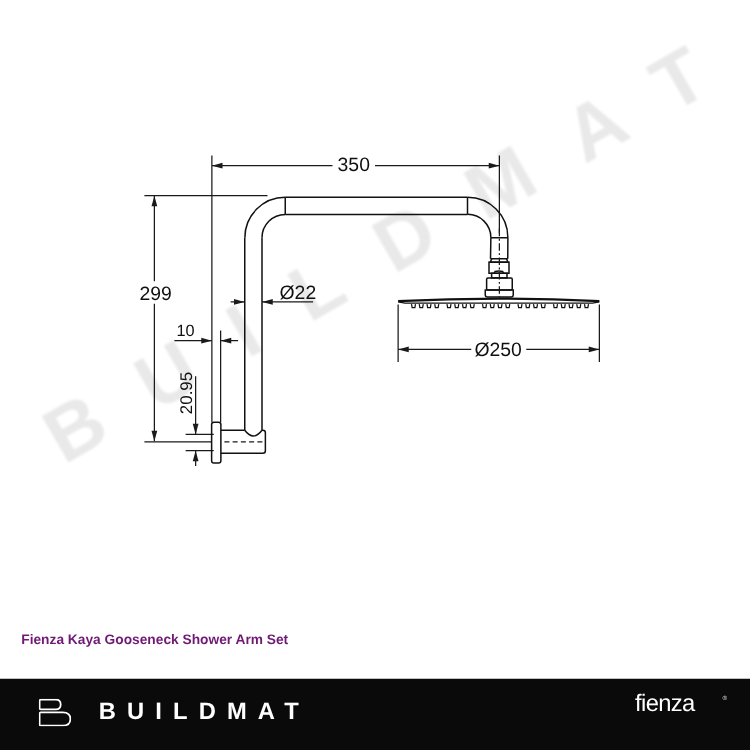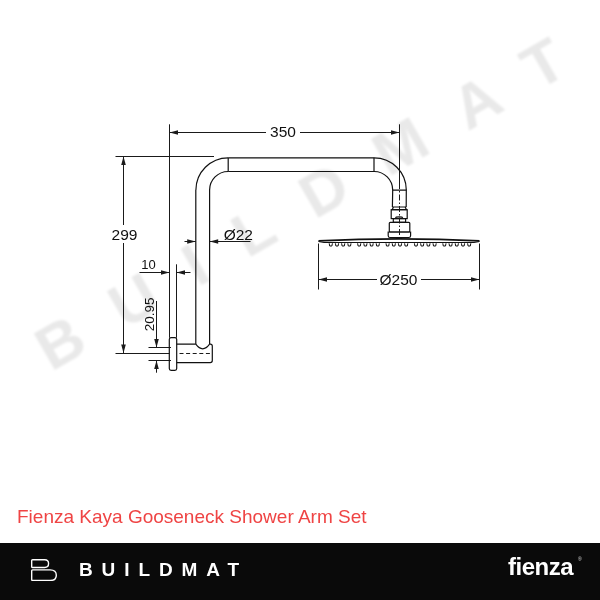--- a/index.html
+++ b/index.html
@@ -1,23 +1,23 @@
 <!DOCTYPE html>
 <html><head>
 <meta charset="utf-8">
 <style>
   html,body{margin:0;padding:0;}
   body{width:600px;height:600px;background:#fff;position:relative;overflow:hidden;
        font-family:"Liberation Sans", sans-serif;-webkit-font-smoothing:antialiased;}
-  .caption{position:absolute;left:17px;top:506px;font-size:19px;font-weight:normal;
-           color:#ef4444;letter-spacing:0px;}
+  .caption{position:absolute;left:17px;top:506px;font-size:11px;font-weight:bold;
+           color:#701a75;letter-spacing:0px;}
   .footer{position:absolute;left:0;top:543px;width:600px;height:57px;background:#0a0a0a;}
   .bm-text{position:absolute;left:79px;top:559px;font-size:19px;font-weight:bold;color:#fff;
            letter-spacing:8.9px;}
-  .fz-text{position:absolute;left:508px;top:553px;font-size:24px;font-weight:bold;color:#fff;
+  .fz-text{position:absolute;left:508px;top:553px;font-size:19px;font-weight:normal;color:#fff;
            letter-spacing:-0.5px;}
   .fz-r{position:absolute;left:578px;top:556px;font-size:5px;color:#ddd;}
 </style>
 </head>
 <body>
 
 <svg width="600" height="600" style="position:absolute;left:0;top:0;" viewBox="0 0 600 600">
   <defs>
       <filter id="wmblur" x="-10%" y="-10%" width="120%" height="120%">
         <feGaussianBlur stdDeviation="1"></feGaussianBlur>

